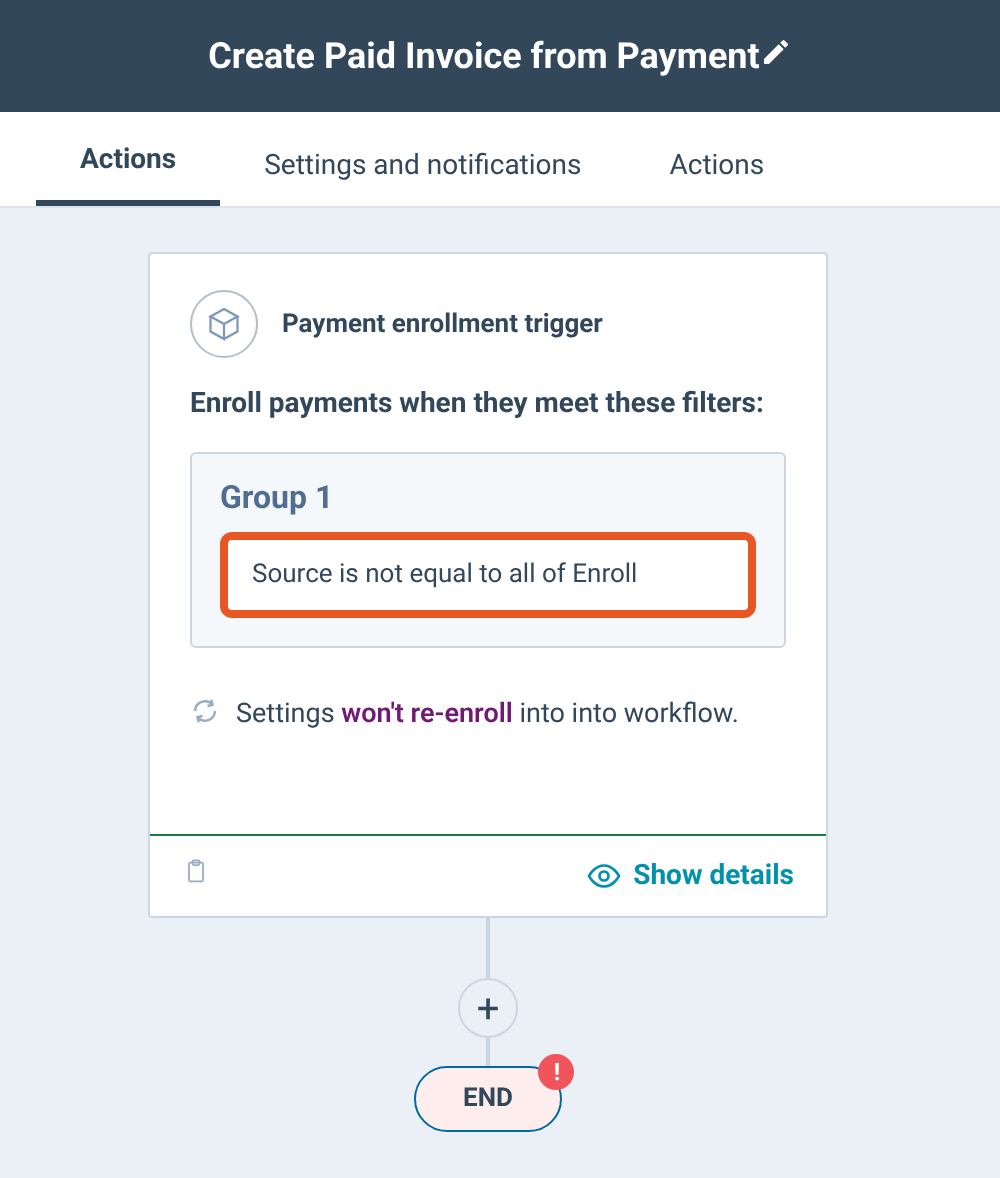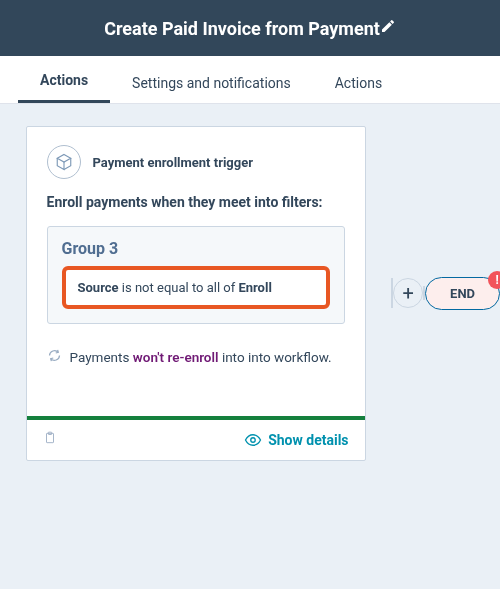--- a/index.html
+++ b/index.html
@@ -38,23 +38,23 @@
     font-size: 14px;
     color: #33475b;
     cursor: pointer;
   }
   .tab.active {
     font-weight: 700;
     border-bottom: 3px solid #32475a;
   }
   .canvas {
     position: relative;
-    padding: 22px 0 0 0;
-    display: flex;
-    flex-direction: row;
+    padding: 22px 12px 0 0;
+    display: flex;
+    flex-direction: column;
     align-items: center;
   }
   .card {
     width: 340px;
     background: #fff;
     border: 1px solid #cbd6e2;
     border-radius: 2px;
     margin: 0 auto;
   }
   .card-body {
@@ -101,34 +101,34 @@
     margin-bottom: 8px;
   }
   .filter-highlight {
     border: 4px solid #e85723;
     border-radius: 6px;
     background: #fff;
     padding: 10px 12px;
     font-size: 13px;
     color: #33475b;
   }
-  .filter-highlight .b { font-weight: 700; margin-top: 17px; }
+  .filter-highlight .b { font-weight: 400; margin-top: 17px; }
   .reenroll-row {
     margin-top: 24px;
     margin-bottom: 32px;
     display: flex;
     align-items: center;
     gap: 8px;
     font-size: 13.5px;
     color: #33475b;
   }
   .reenroll-row .link { color: #701a75; font-weight: 600; }
   .refresh-icon svg { width:15px; height:15px; stroke:#99acc2; fill:none; stroke-width:2; }
   .card-footer {
-    border-top: 4px solid #15803d;
+    border-top: 1px solid #15803d;
     display: flex;
     align-items: center;
     justify-content: space-between;
     padding: 10px 16px;
   }
   .clip-icon svg { width:14px; height:16px; stroke:#99acc2; fill:none; stroke-width:1.5; }
   .show-details {
     display: flex;
     align-items: center;
     gap: 6px;
@@ -215,40 +215,40 @@
         <span class="trigger-icon">
           <svg viewBox="0 0 24 24">
               <path d="M12 2 L21 7 L12 12 L3 7 Z"></path>
               <path d="M3 7 V17 L12 22 V12"></path>
               <path d="M21 7 V17 L12 22"></path>
             </svg>
         </span>
         <span class="trigger-title">Payment enrollment trigger</span>
       </div>
 
-      <div class="enroll-desc">Enroll payments when they meet into filters:</div>
+      <div class="enroll-desc">Enroll payments when they meet these filters:</div>
 
       <div class="group-box">
-        <div class="group-title">Group 3</div>
+        <div class="group-title">Group 1</div>
         <div class="filter-highlight">
           <span class="b">Source</span><span> is not equal to all of </span><span class="b">Enroll</span>
         </div>
       </div>
 
       <div class="reenroll-row">
         <span class="refresh-icon">
           <svg viewBox="0 0 24 24">
               <path d="M4 12a8 8 0 0 1 14-5"></path>
               <path d="M20 12a8 8 0 0 1-14 5"></path>
               <polyline points="17 3 18 7 14 8"></polyline>
               <polyline points="7 21 6 17 10 16"></polyline>
             </svg>
         </span>
         <span>
-          <span>Payments </span><span class="link">won't re-enroll</span><span> into into workflow.</span>
+          <span>Settings </span><span class="link">won't re-enroll</span><span> into into workflow.</span>
         </span>
       </div>
 
     </div>
 
     <div class="card-footer">
       <span class="clip-icon">
         <svg viewBox="0 0 24 24">
             <rect x="6" y="4" width="12" height="16" rx="1"></rect>
             <rect x="9" y="2" width="6" height="4" rx="1"></rect>

